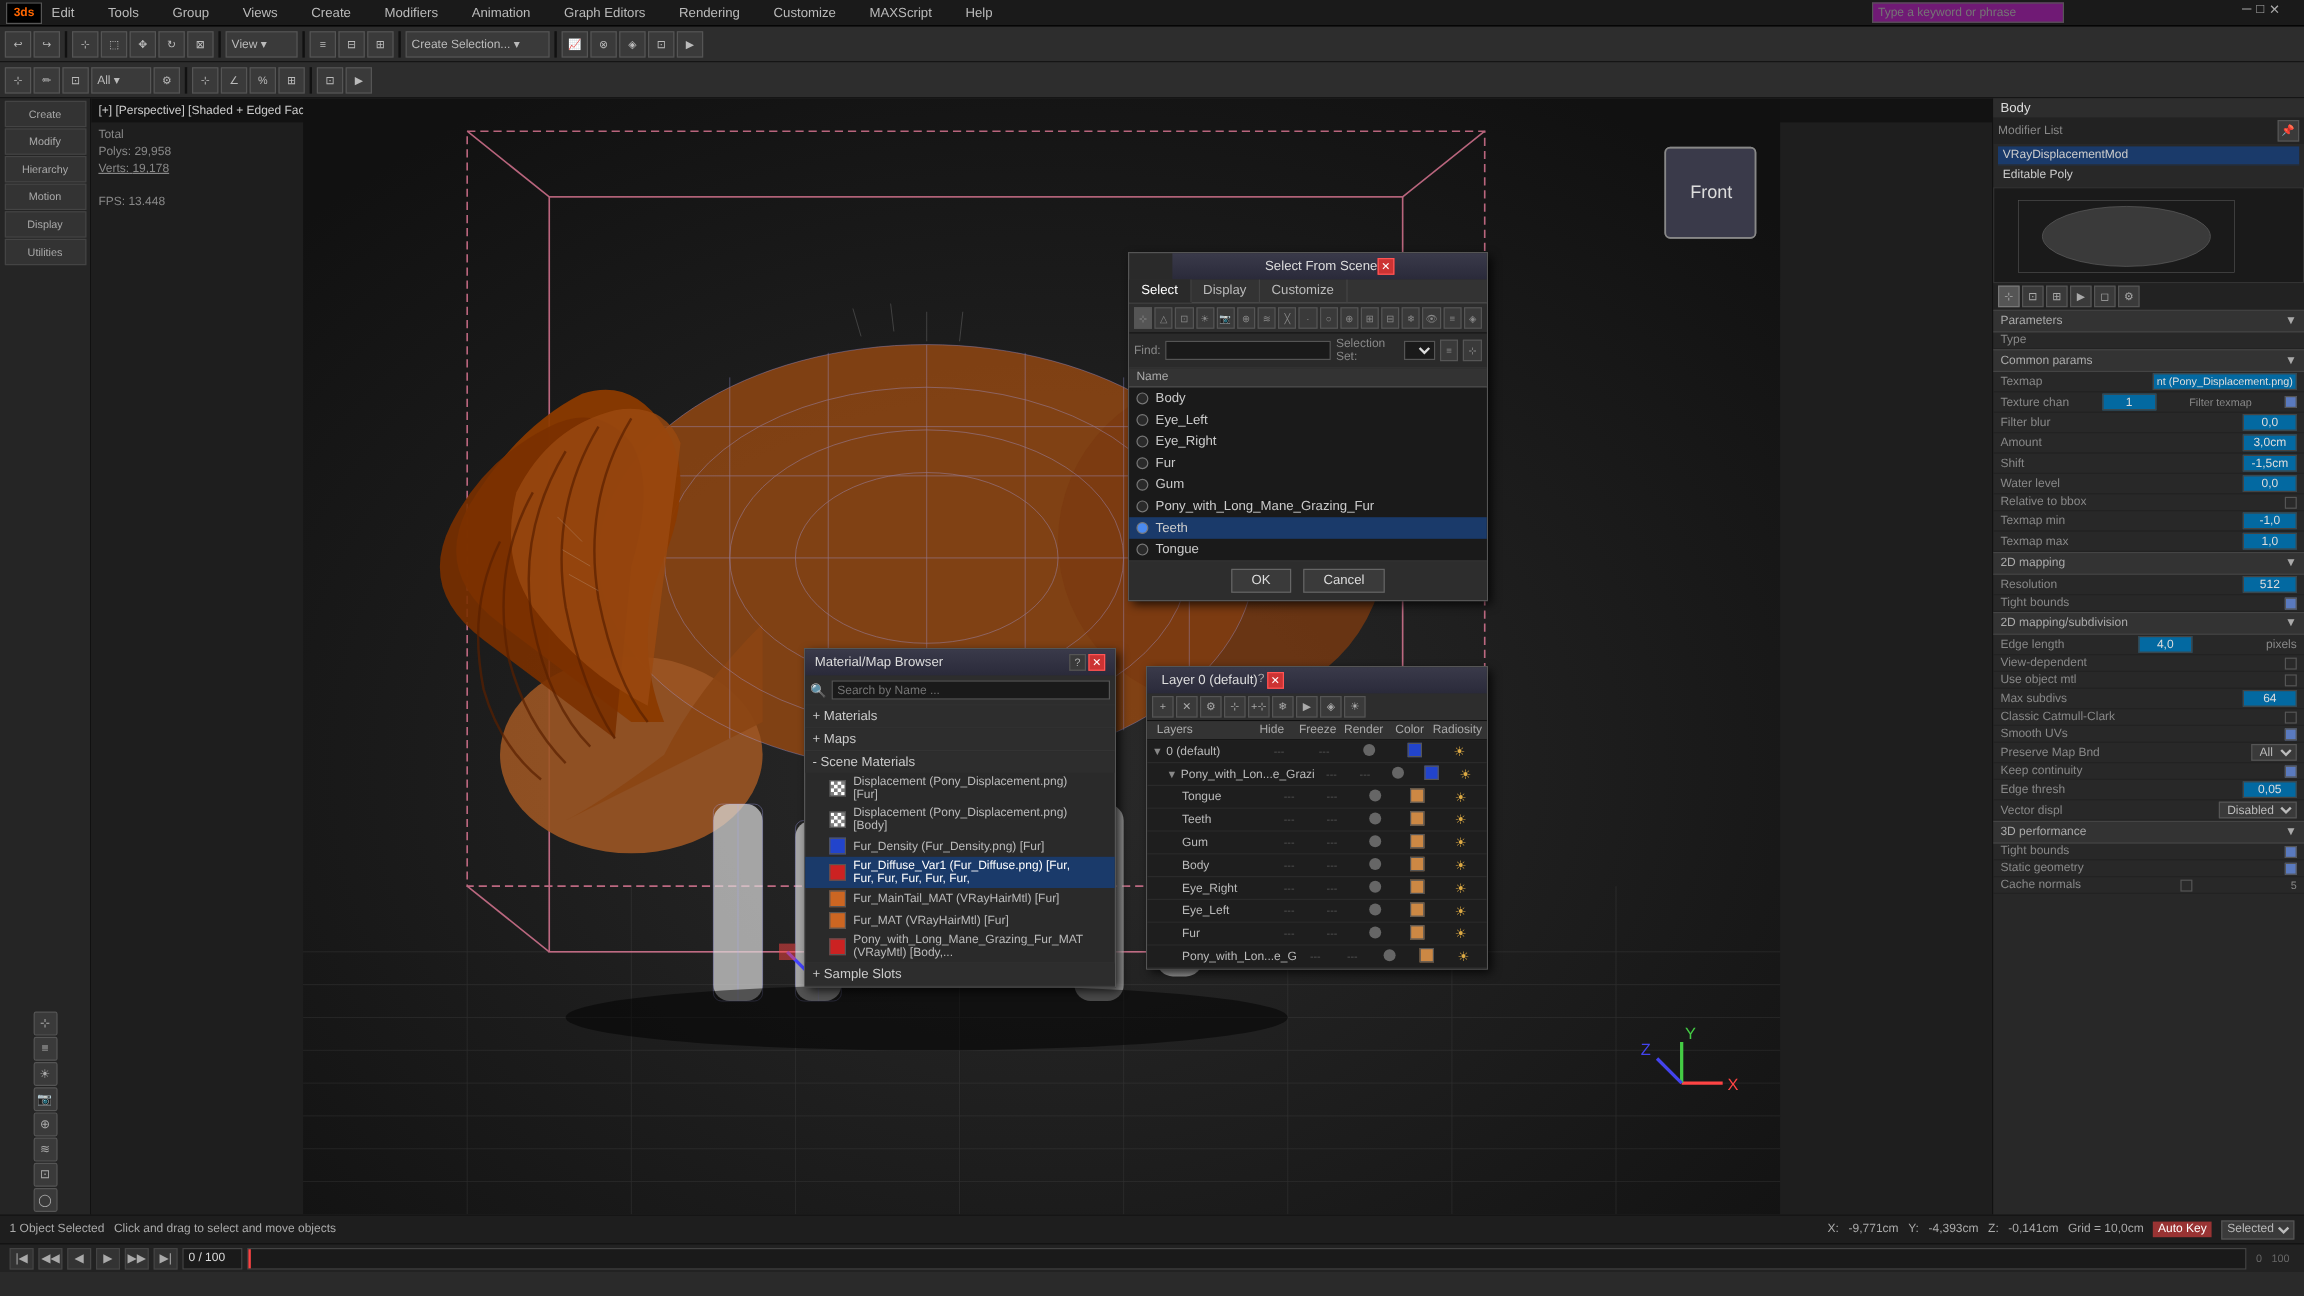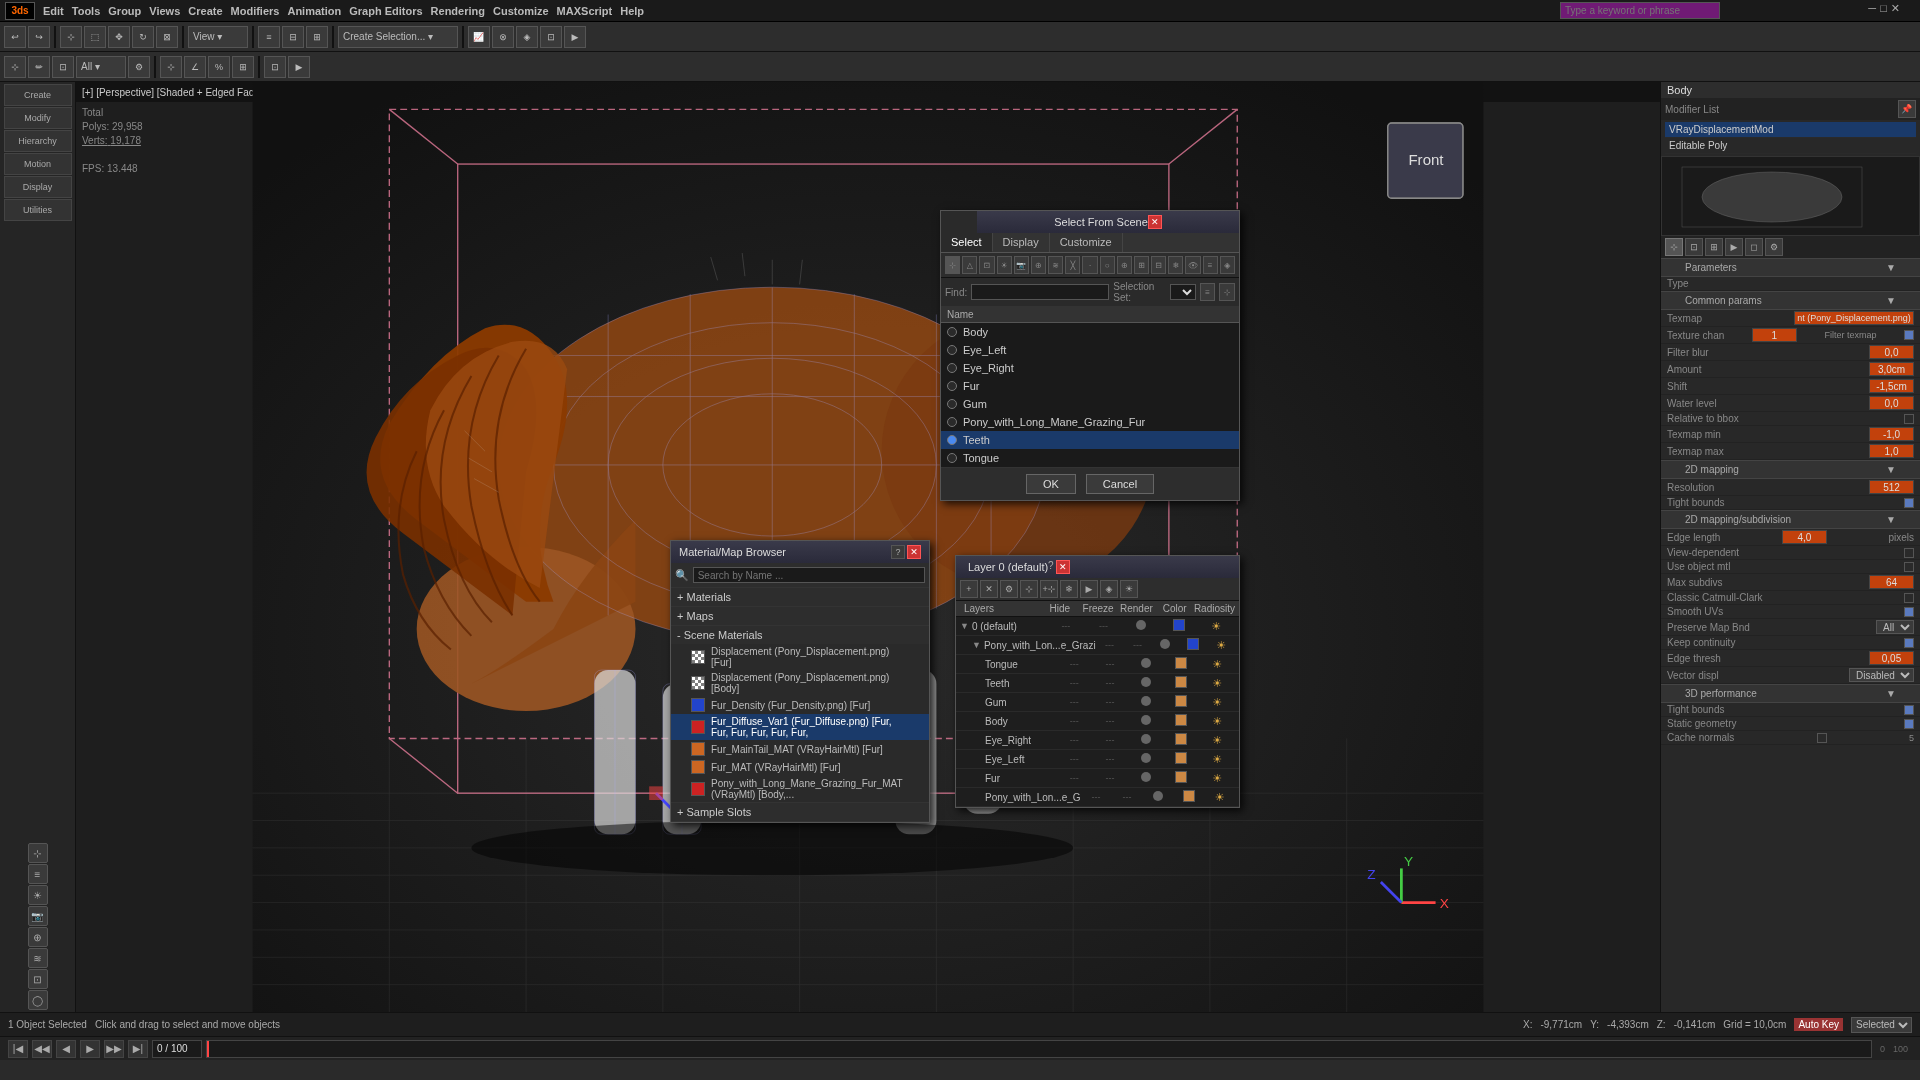--- a/index.html
+++ b/index.html
@@ -1,21 +1,21 @@
 <!DOCTYPE html>
 <html><head>
   <meta charset="utf-8">
   <style>
     * { margin: 0; padding: 0; box-sizing: border-box; }
     body { width: 1920px; height: 1080px; overflow: hidden; background: #2a2a2a; font-family: 'Arial', sans-serif; font-size: 11px; color: #ccc; }
 
     
     #top-bar { width: 100%; height: 22px; background: #1a1a1a; display: flex; align-items: center; padding: 0 5px; gap: 8px; border-bottom: 1px solid #000; }
     #top-bar .logo { width: 30px; height: 18px; background: #000000; border: 1px solid #555; display: flex; align-items: center; justify-content: center; color: #ff6600; font-weight: bold; font-size: 10px; }
-    #top-bar .menus { display: flex; gap: 8px; color: #bbb; font-size: 11px; font-weight: bold; }
+    #top-bar .menus { display: flex; gap: 28px; color: #bbb; font-size: 11px; }
     #top-bar .menus span { cursor: pointer; }
     #title-bar { position: absolute; top: 0; left: 50%; transform: translateX(-50%); height: 22px; display: flex; align-items: center; color: #aaa; font-size: 11px; }
     #search-box { position: absolute; top: 2px; right: 200px; width: 160px; height: 17px; background: #701a75; border: 1px solid #555; color: #aaa; padding: 0 4px; font-size: 10px; }
     .top-controls { position: absolute; top: 2px; right: 20px; display: flex; gap: 4px; color: #aaa; }
 
     
     #toolbar { width: 100%; height: 30px; background: #2d2d2d; display: flex; align-items: center; padding: 0 4px; gap: 2px; border-bottom: 1px solid #111; }
     .tb-btn { width: 22px; height: 22px; background: #3a3a3a; border: 1px solid #555; display: flex; align-items: center; justify-content: center; cursor: pointer; color: #bbb; font-size: 9px; }
     .tb-sep { width: 2px; height: 22px; background: #111; margin: 0 2px; }
     .tb-dropdown { height: 22px; background: #3a3a3a; border: 1px solid #555; color: #bbb; font-size: 10px; padding: 0 4px; display: flex; align-items: center; gap: 2px; cursor: pointer; min-width: 60px; }
@@ -119,26 +119,26 @@
     .vp-header { position: absolute; top: 0; left: 0; right: 0; height: 20px; background: rgba(0,0,0,0.4); display: flex; align-items: center; padding: 0 6px; font-size: 10px; color: #aaa; }
     .vp-header-label { color: #ccc; }
 
     
     #right-panel-content { flex: 1; overflow-y: auto; overflow-x: hidden; }
     #right-panel-content::-webkit-scrollbar { width: 6px; }
     #right-panel-content::-webkit-scrollbar-track { background: #222; }
     #right-panel-content::-webkit-scrollbar-thumb { background: #555; }
 
     
-    .section-divider { padding: 3px 24px; background: #333; color: #aaa; font-size: 10px; border-bottom: 1px solid #444; border-top: 1px solid #444; display: flex; justify-content: space-between; cursor: pointer; }
+    .section-divider { padding: 3px 6px; background: #333; color: #aaa; font-size: 10px; border-bottom: 1px solid #444; border-top: 1px solid #444; display: flex; justify-content: space-between; cursor: pointer; }
 
     
     .param-row { display: flex; justify-content: space-between; align-items: center; padding: 1px 6px; border-bottom: 1px solid #222; }
     .param-name { color: #888; font-size: 10px; }
-    .param-value { background: #c2410c; border: 1px solid #444; color: #ddd; font-size: 10px; height: 14px; min-width: 45px; text-align: center; padding: 0 2px; display: flex; align-items: center; justify-content: center; }
+    .param-value { background: #0369a1; border: 1px solid #444; color: #ddd; font-size: 10px; height: 14px; min-width: 45px; text-align: center; padding: 0 2px; display: flex; align-items: center; justify-content: center; }
     .cb { width: 10px; height: 10px; border: 1px solid #555; background: #2a2a2a; display: inline-block; }
     .cb.checked { background: #5a7abf; }
     .param-dropdown { background: #3a3a3a; border: 1px solid #555; color: #bbb; font-size: 10px; height: 14px; padding: 0 2px; }
 
     .rp-body-label { color: #ddd; font-size: 11px; padding: 2px 6px; background: #2d2d2d; }
 
     .modifier-list { padding: 2px 4px; }
     .mod-item { padding: 2px 4px; color: #ccc; font-size: 10px; cursor: pointer; border-bottom: 1px solid #2a2a2a; }
     .mod-item.selected { background: #1a3a6a; }
 

